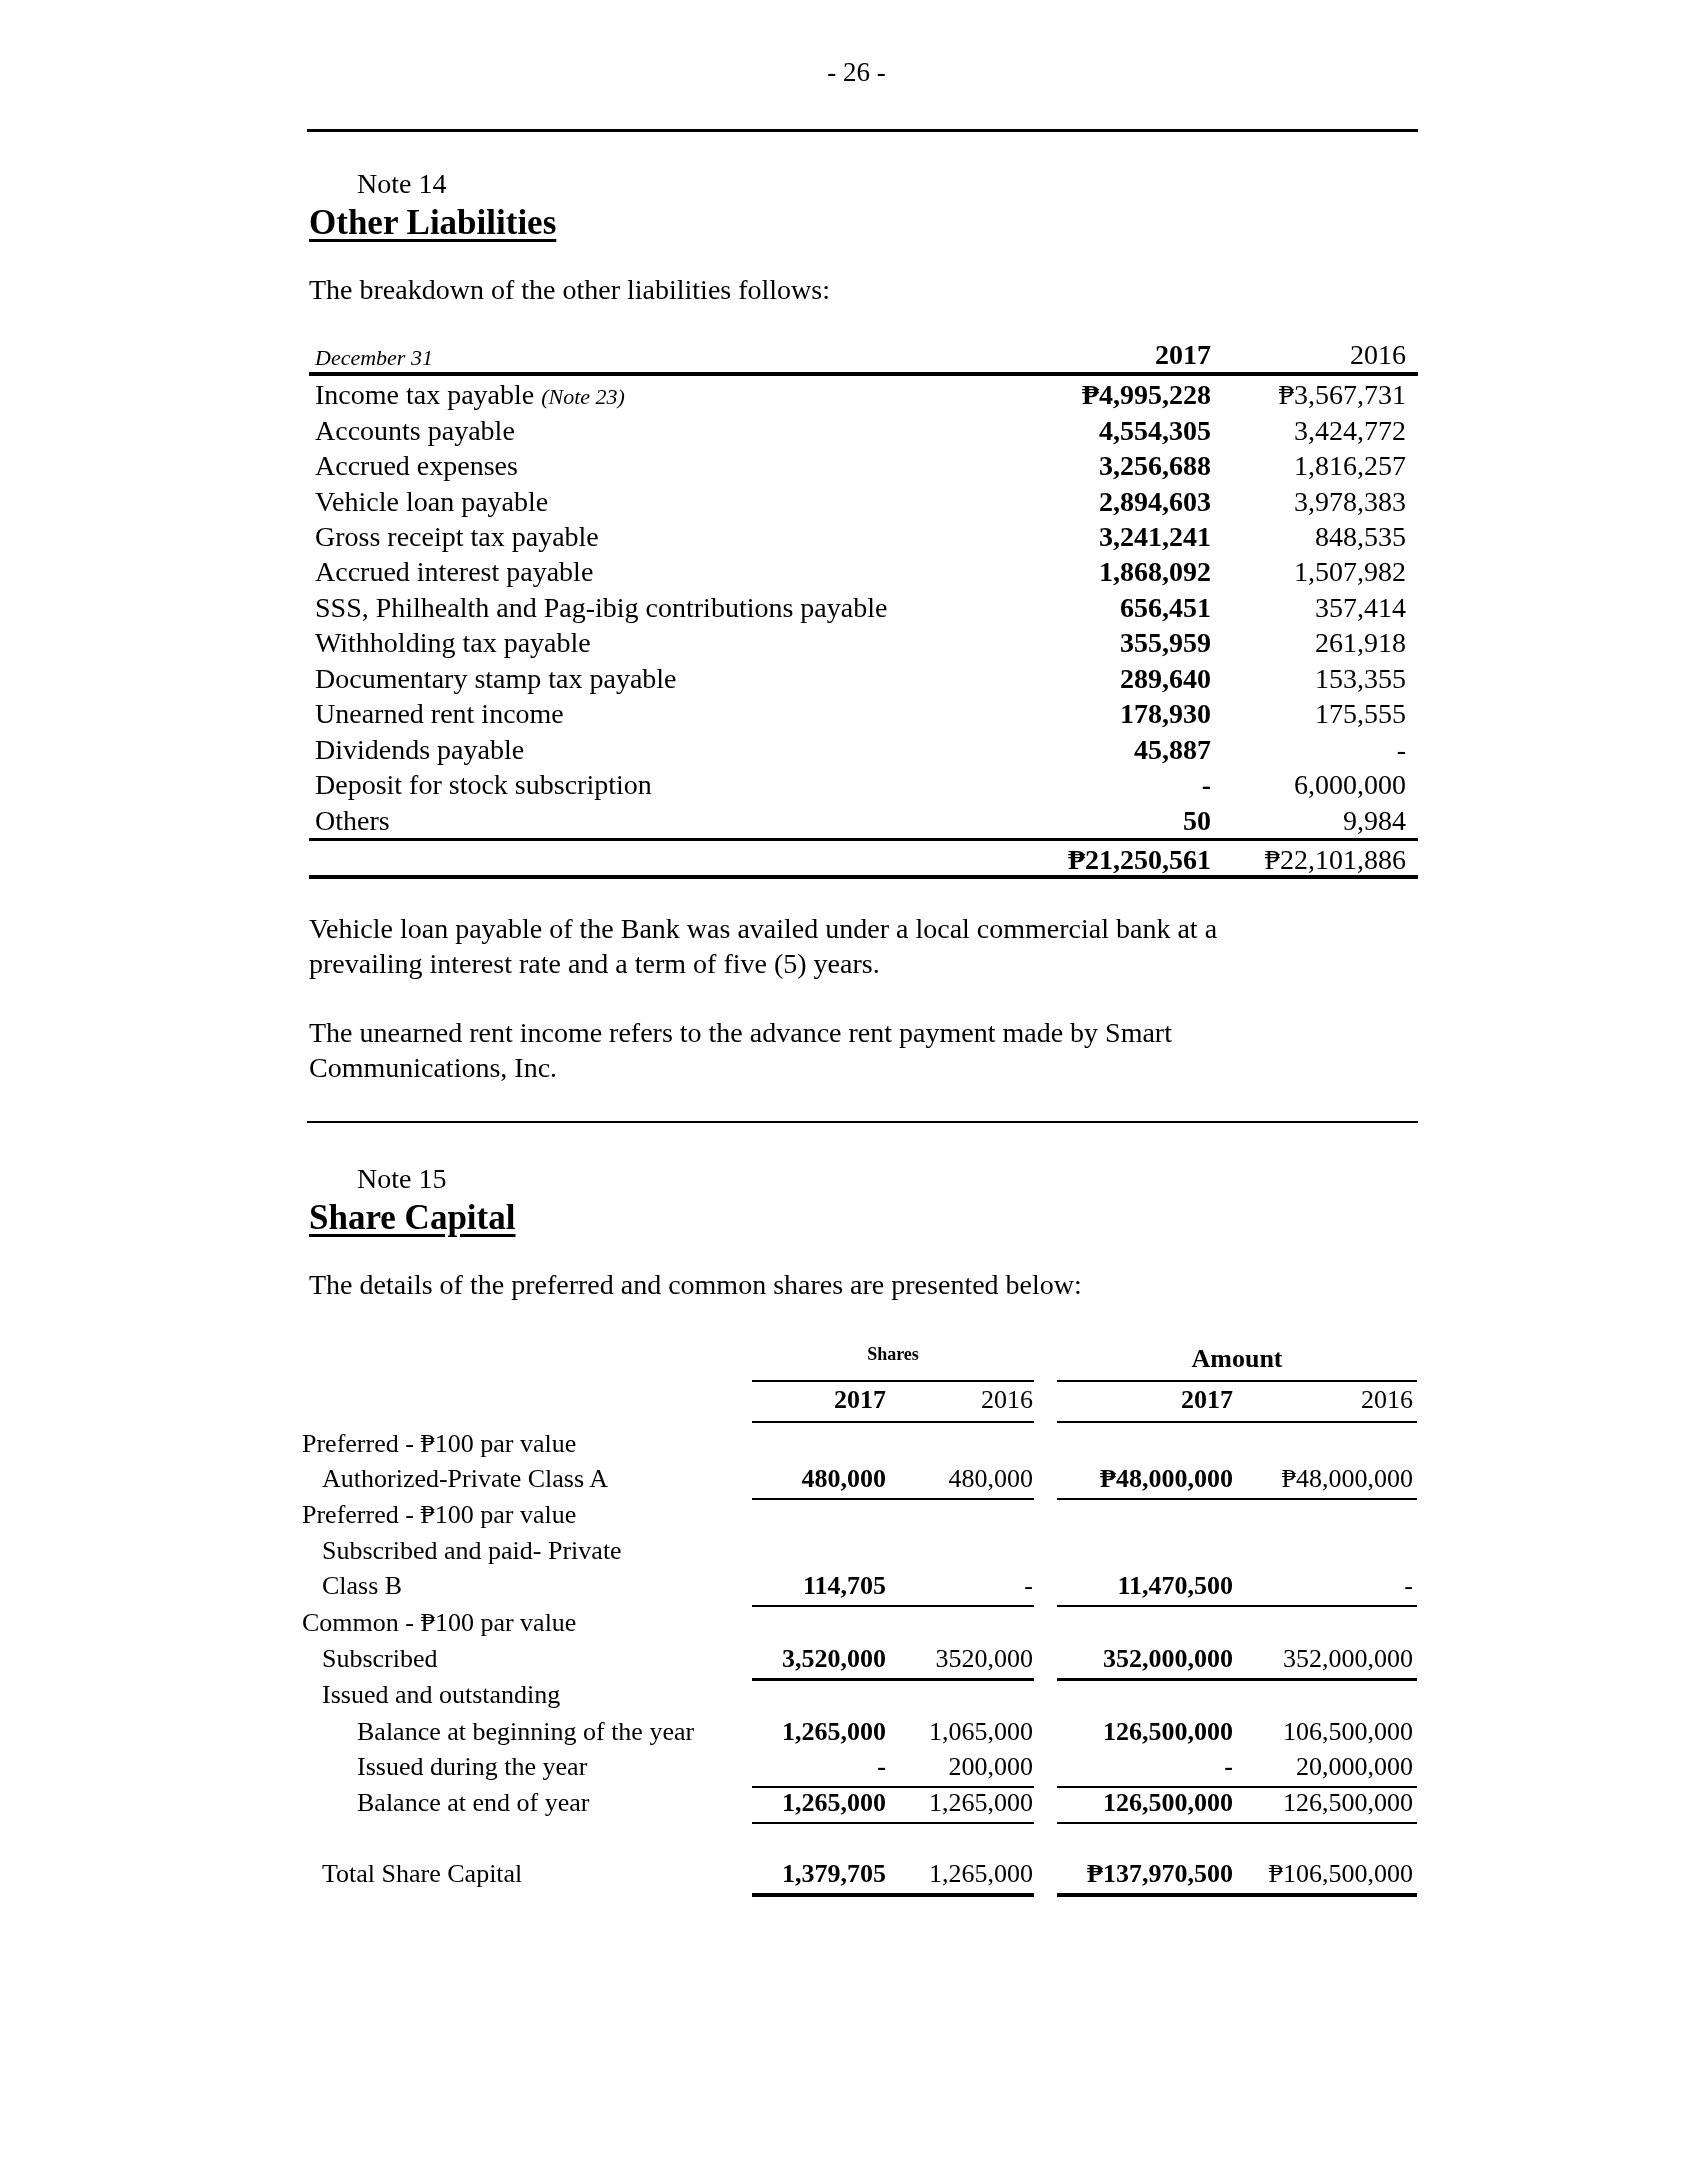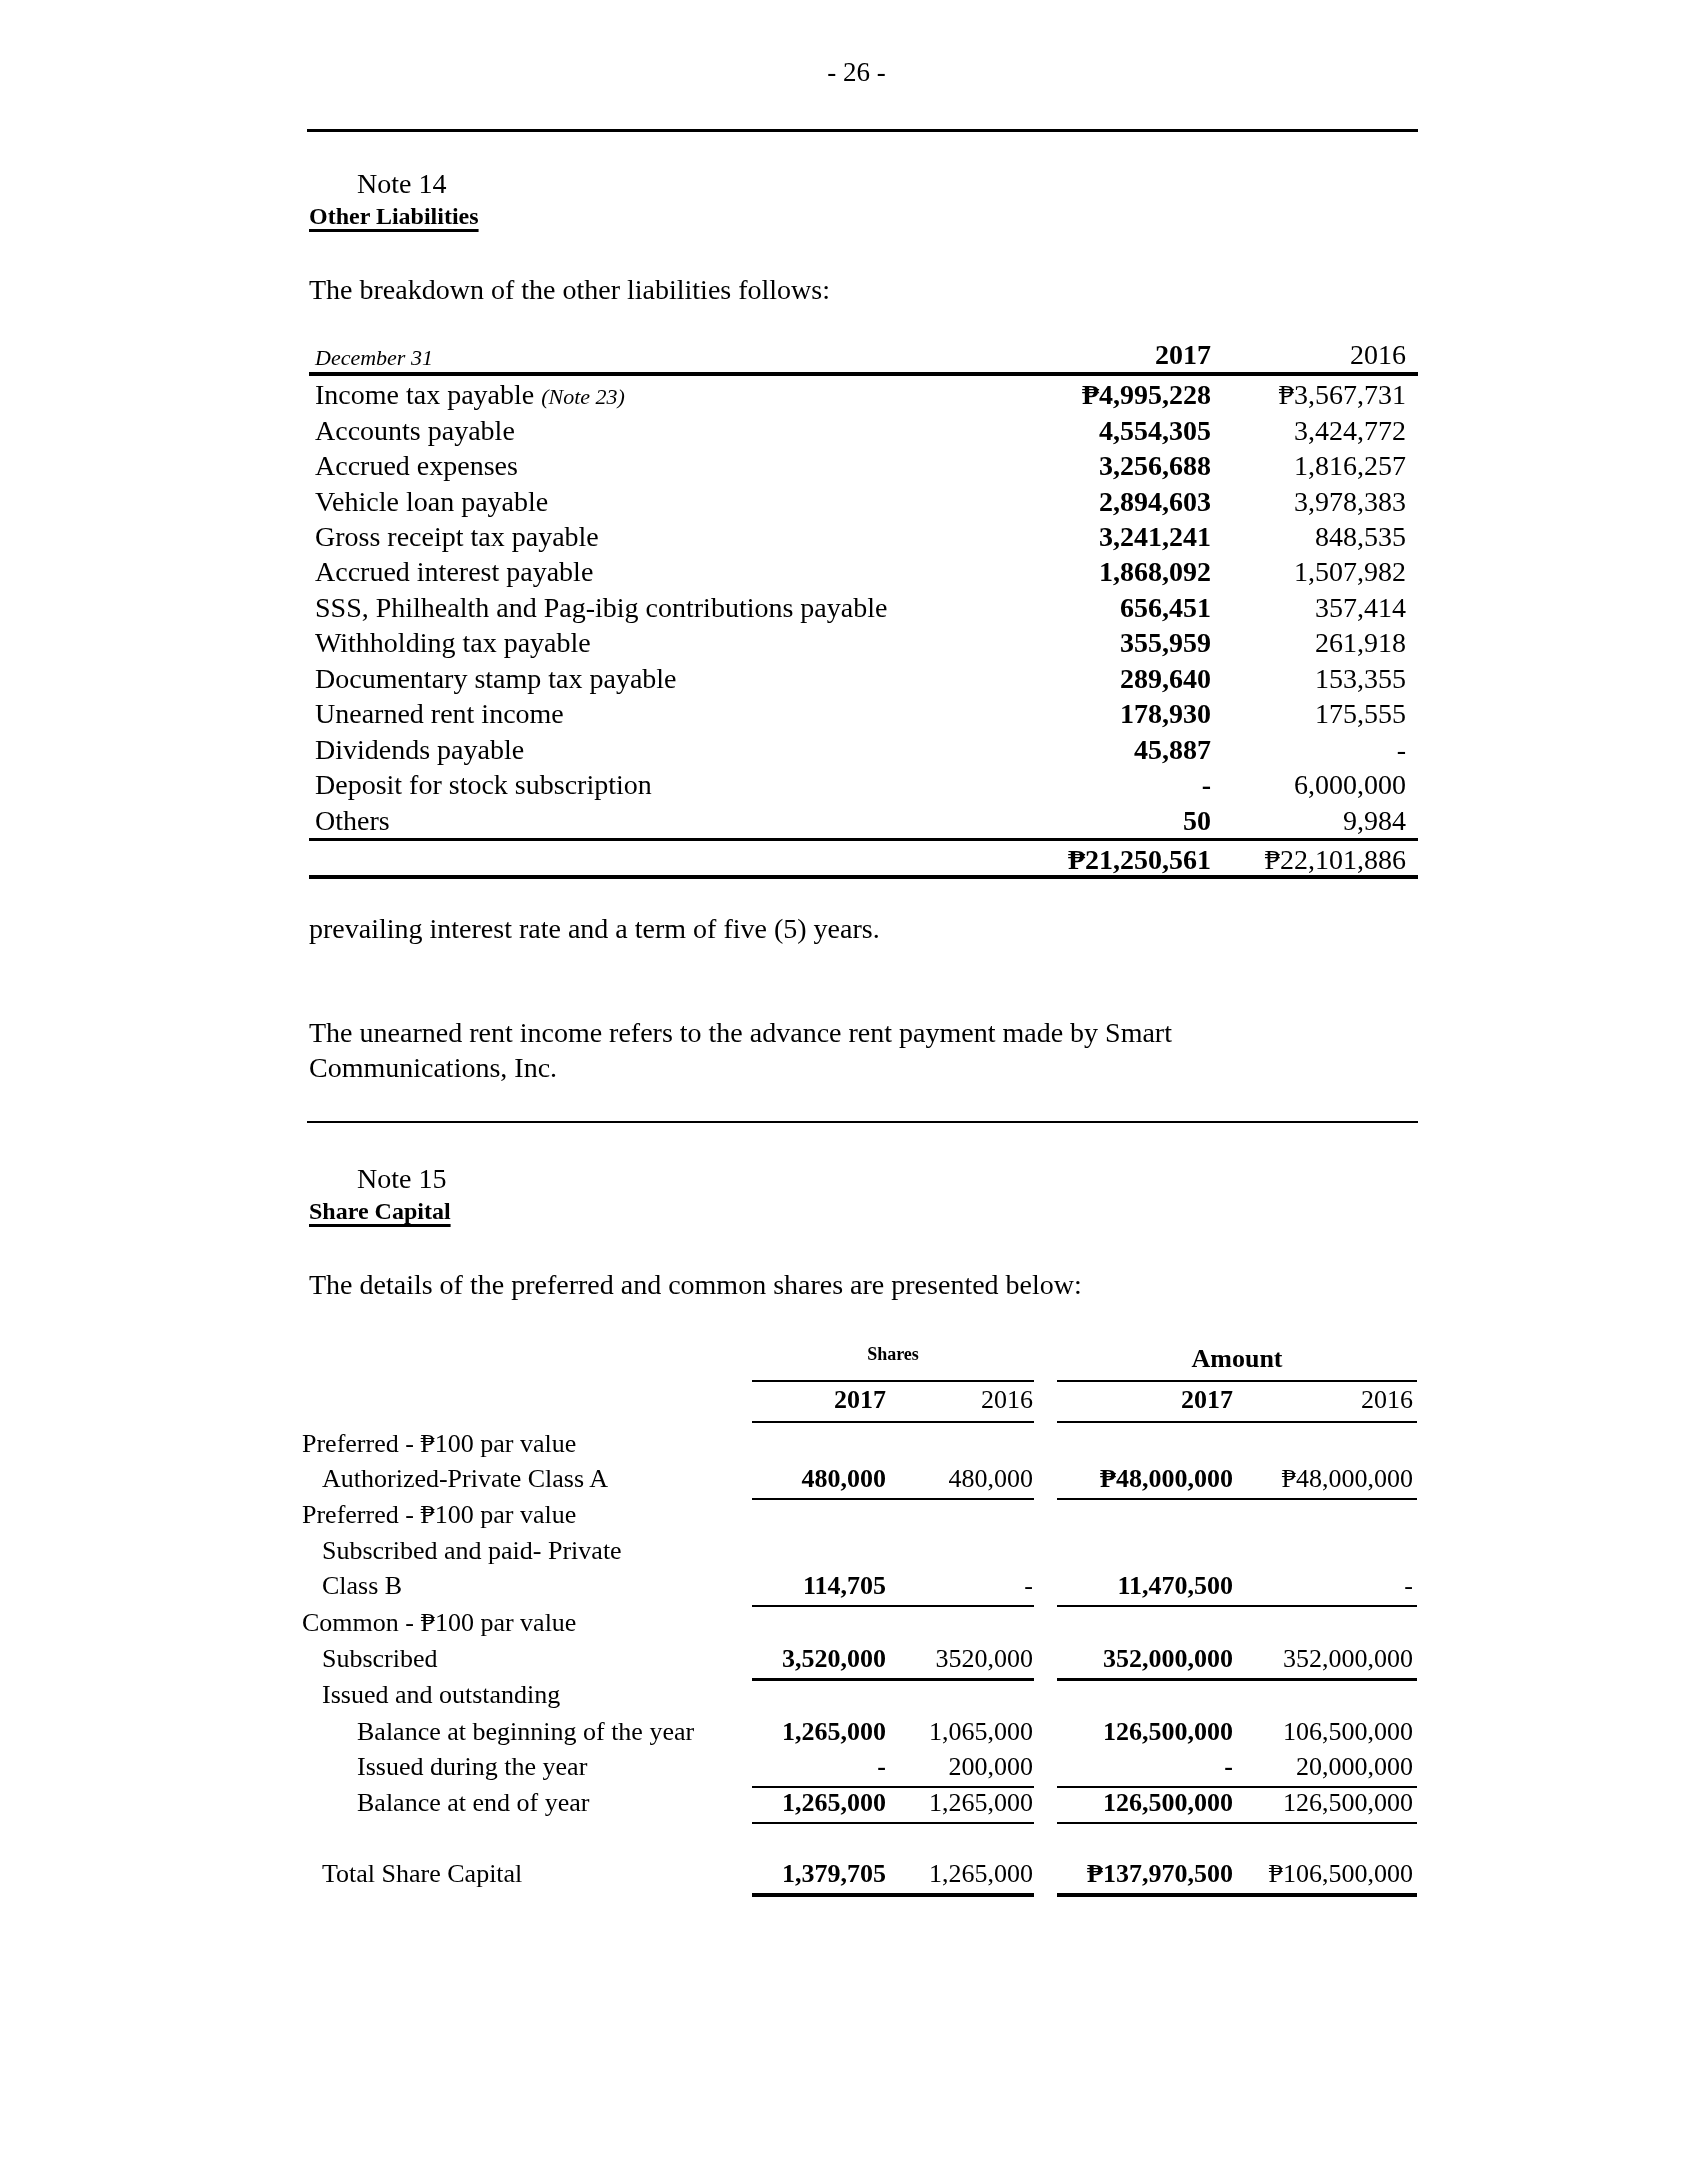--- a/index.html
+++ b/index.html
@@ -2,21 +2,21 @@
 <html><head>
 <meta charset="utf-8">
 <style>
   html, body { margin: 0; padding: 0; background: #ffffff; }
   body { width: 1683px; height: 2178px; position: relative; overflow: hidden;
          font-family: "Liberation Serif", "DejaVu Serif", serif; color: #000; }
   .abs { position: absolute; }
   .page-num { top: 57px; left: 0; width: 1713px; text-align: center; font-size: 27px; }
   .rule { position: absolute; background: #000; }
   .note-label { font-size: 28px; margin-left: 48px; }
-  .note-title { font-size: 24px; font-weight: bold; text-decoration: underline; text-decoration-thickness: 3px; text-underline-offset: 5px; }
+  .note-title { font-size: 35px; font-weight: bold; text-decoration: underline; text-decoration-thickness: 3px; text-underline-offset: 5px; }
   .body-text { font-size: 28px; line-height: 35px; }
   
   .lt-row { position: absolute; left: 315px; width: 1099px; height: 36px; font-size: 28px; line-height: 36px; }
   .lt-label { position: absolute; left: 0; top: 0; white-space: nowrap; }
   .lt-v17 { position: absolute; right: 203px; top: 0; font-weight: bold; white-space: nowrap; }
   .lt-v16 { position: absolute; right: 8px; top: 0; white-space: nowrap; }
   .italic-small { font-style: italic; font-size: 22px; }
   
   .sc-row { position: absolute; left: 302px; width: 1119px; height: 36px; font-size: 26px; line-height: 36px; }
   .sc-label { position: absolute; top: 0; white-space: nowrap; }
@@ -112,20 +112,21 @@
     </div>
   <div class="rule" style="left:309px; top:838px; width:1109px; height:3px;"></div>
   <div class="lt-row" style="top:842px;">
     <span class="lt-v17">₱21,250,561</span>
     <span class="lt-v16">₱22,101,886</span>
   </div>
   <div class="rule" style="left:309px; top:875px; width:1109px; height:4px;"></div>
 </div>
 
 <div class="abs body-text" style="left:309px; top:911px;">
+  <div>Vehicle loan payable of the Bank was availed under a local commercial bank at a</div>
   <div>prevailing interest rate and a term of five (5) years.</div>
 </div>
 <div class="abs body-text" style="left:309px; top:1015px;">
   <div>The unearned rent income refers to the advance rent payment made by Smart</div>
   <div>Communications, Inc.</div>
 </div>
 <div class="rule" style="left:307px; top:1121px; width:1111px; height:2px;"></div>
 
 <div class="abs note-label" style="left:309px; top:1163px;">Note 15</div>
 <div class="abs note-title" style="left:309px; top:1198px;">Share Capital</div>

